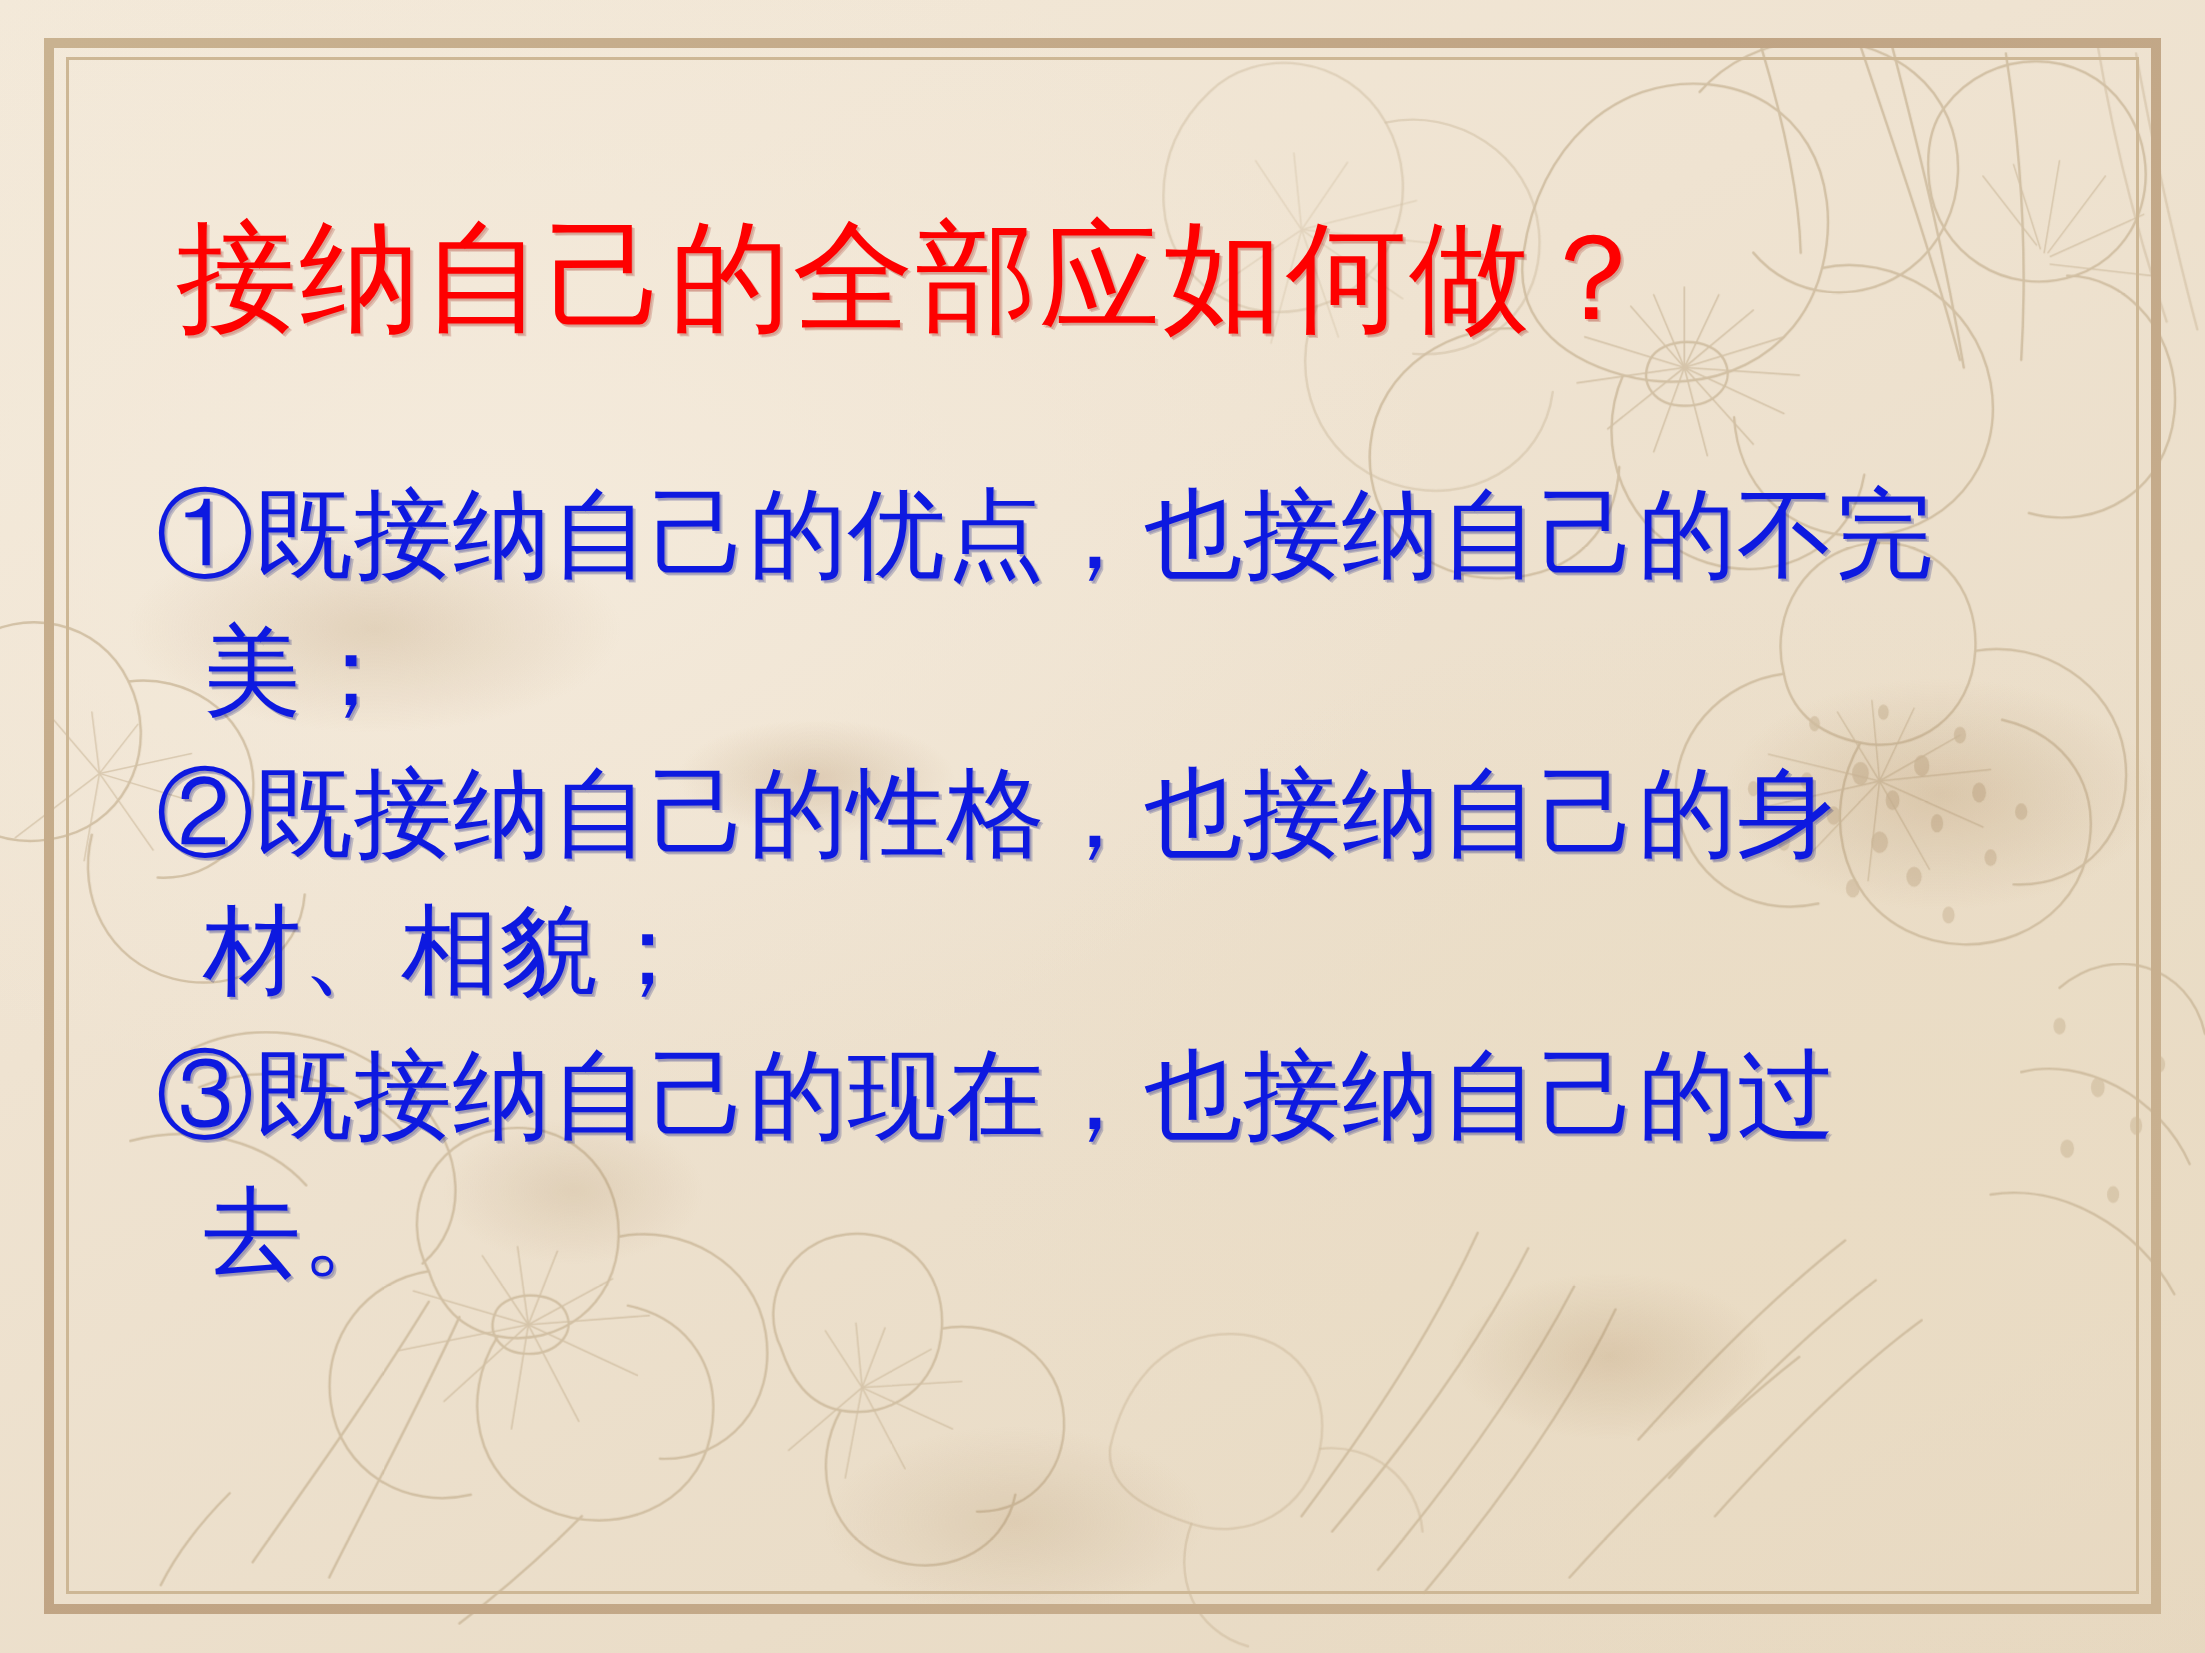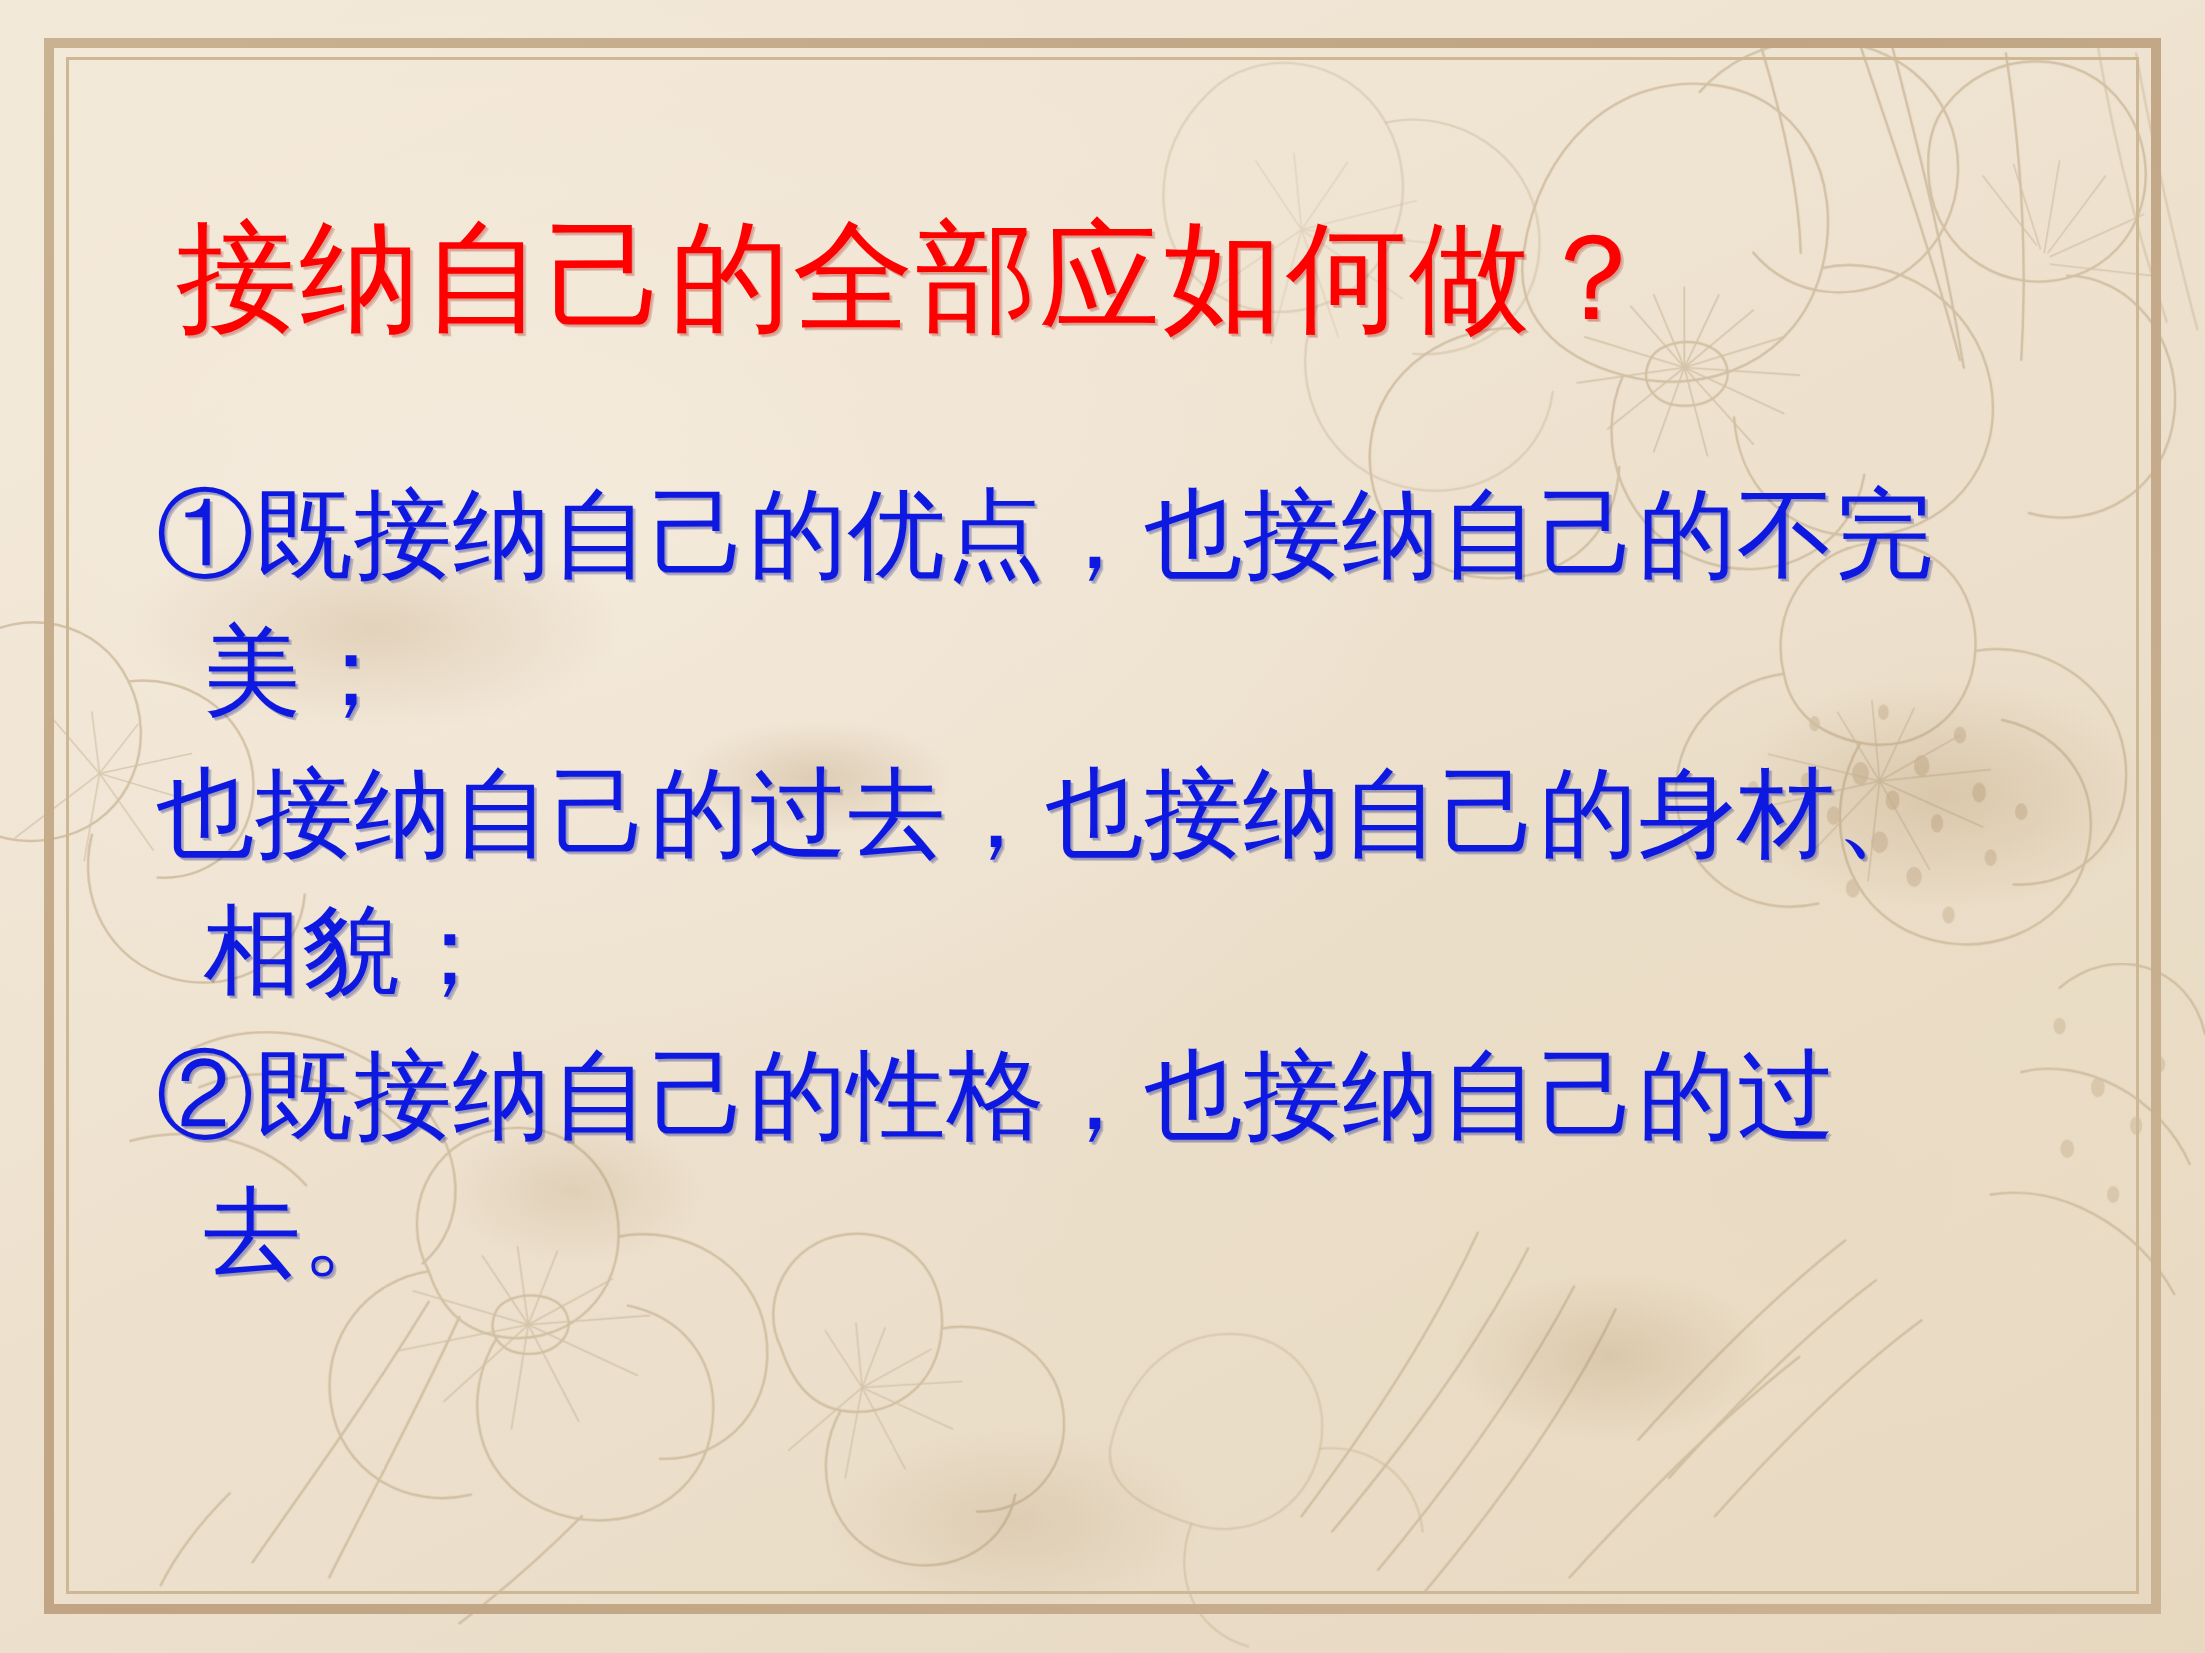--- a/index.html
+++ b/index.html
@@ -312,19 +312,19 @@
 
   <div class="frame-outer"></div>
   <div class="frame-inner"></div>
 
   <div class="content">
 
     <div class="slide-title">接纳自己的全部应如何做？</div>
 
     <div class="body-block">
       <p class="bullet-line">①既接纳自己的优点，也接纳自己的不完美；</p>
-      <p class="bullet-line l2">也接纳自己的过去，也接纳自己的身材、相貌；</p>
-      <p class="bullet-line">②既接纳自己的性格，也接纳自己的过去。</p>
+      <p class="bullet-line l2">②既接纳自己的性格，也接纳自己的身材、相貌；</p>
+      <p class="bullet-line">③既接纳自己的现在，也接纳自己的过去。</p>
     </div>
 
   </div>
 </div>
 
 
 </body></html>

